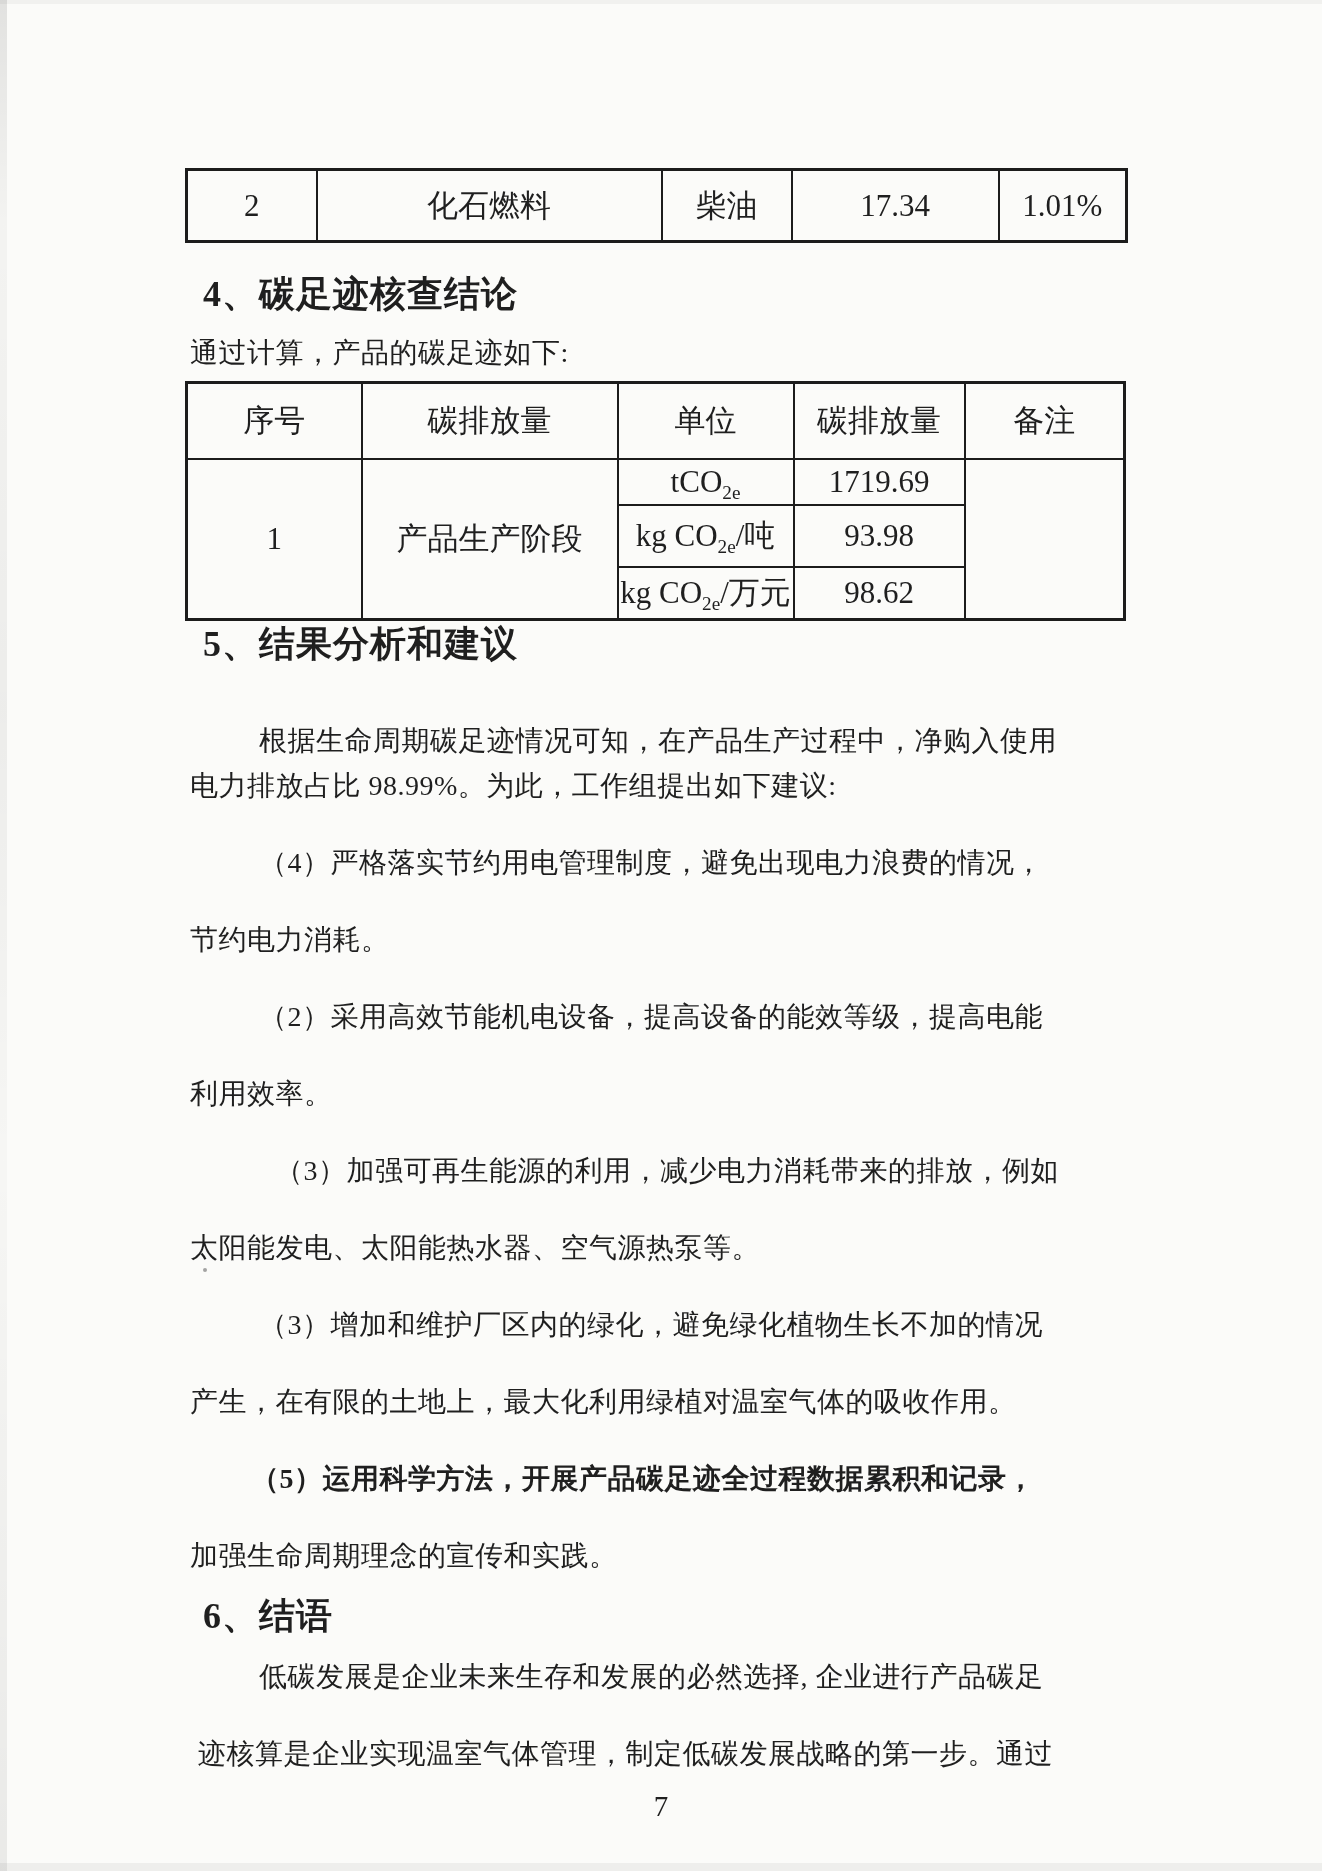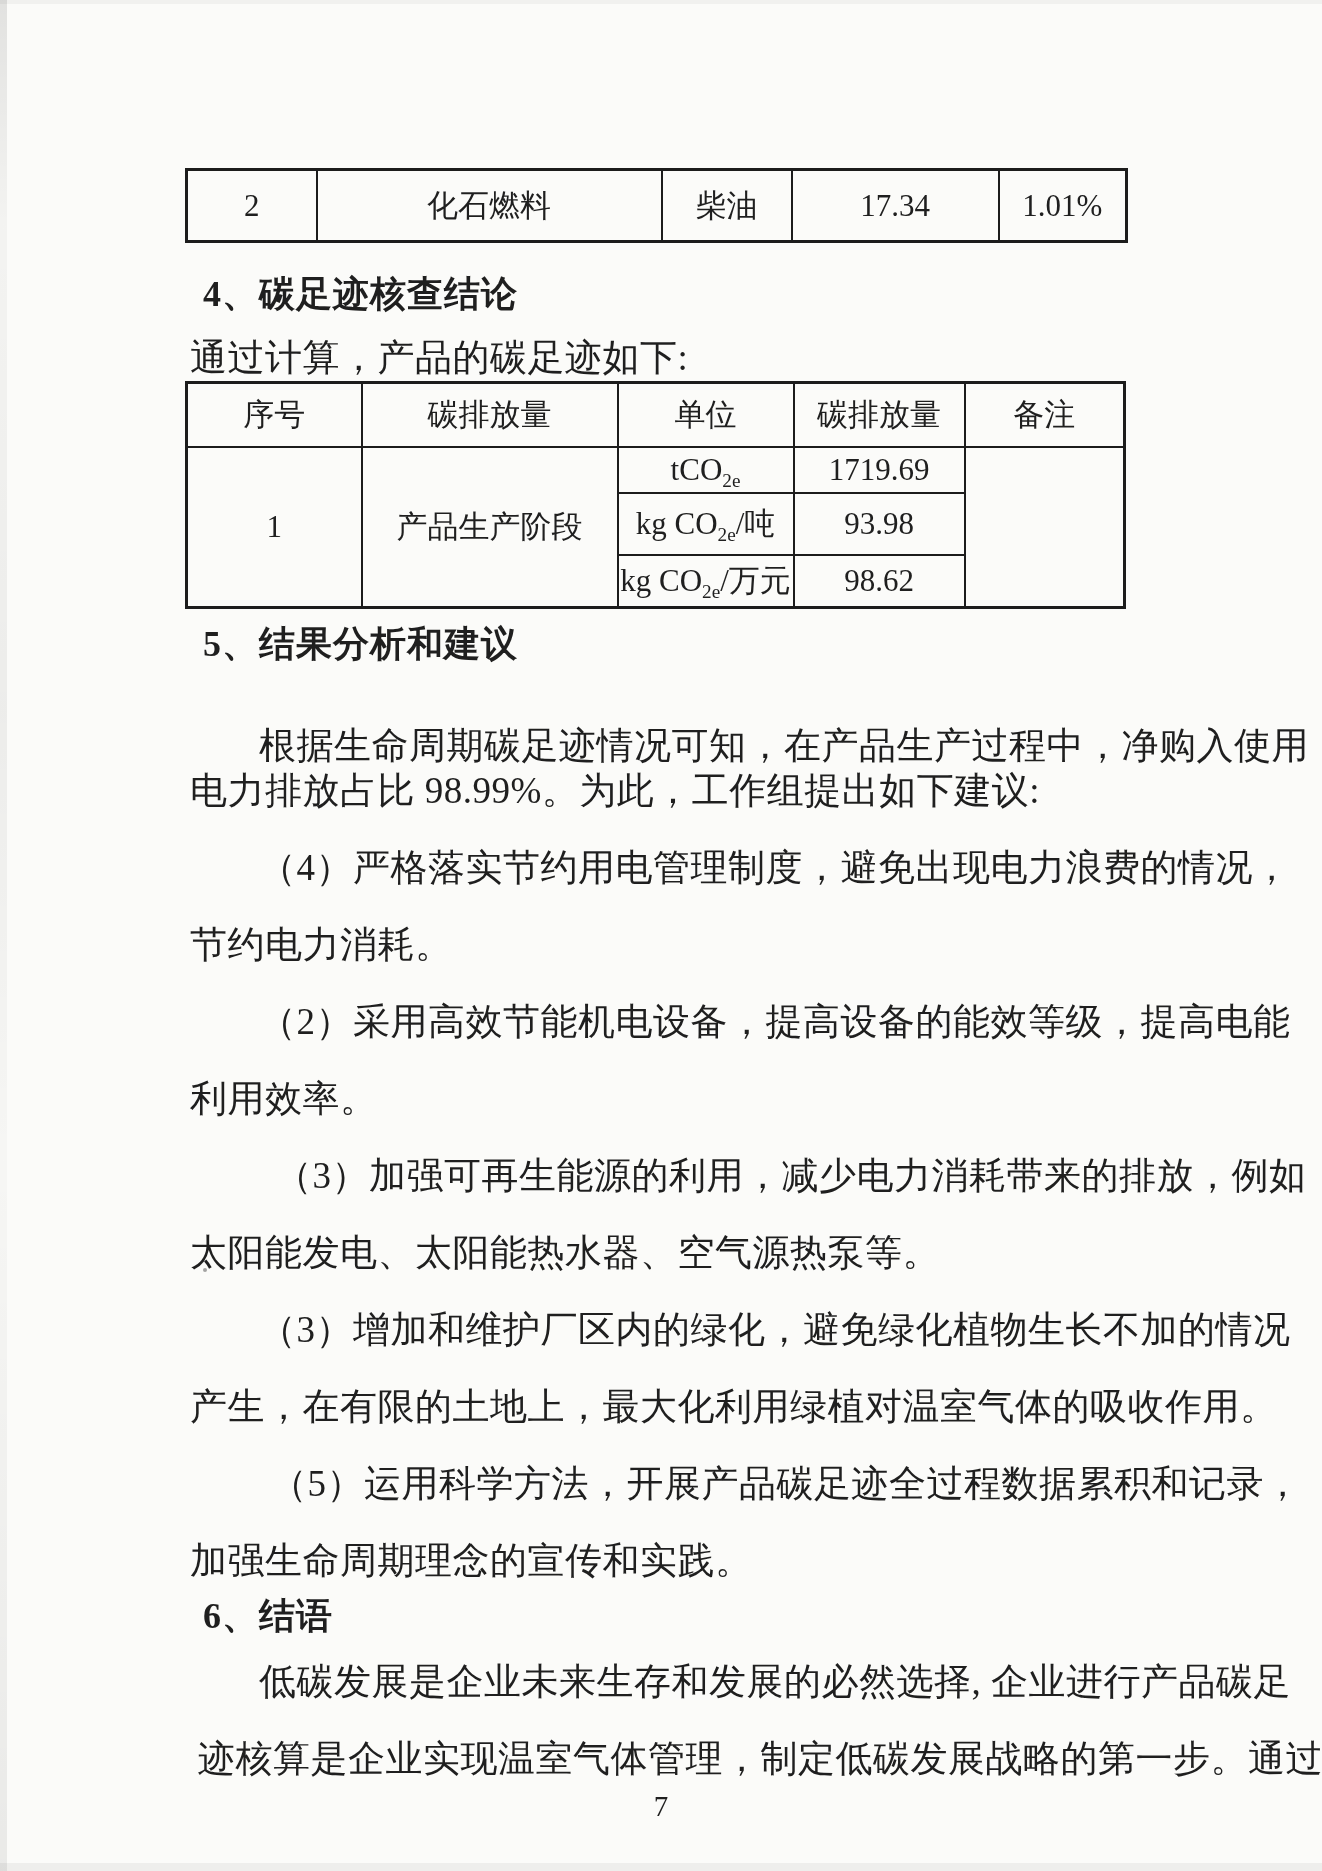--- a/index.html
+++ b/index.html
@@ -11,21 +11,21 @@
   .abs{position:absolute;}
   
   table{border-collapse:collapse;table-layout:fixed;}
   .doc-table{border:3px solid #1c1c1c;}
   .doc-table td{
     border:2px solid #1c1c1c;text-align:center;vertical-align:middle;
     font-size:31px;padding:0;overflow:hidden;
   }
   .doc-table sub{font-size:0.62em;line-height:0;}
   
-  .line{font-size:37px;white-space:nowrap;letter-spacing:0.5px;line-height:1.18;}
+  .line{font-size:28px;white-space:nowrap;letter-spacing:0.5px;line-height:1.18;}
   .indent{padding-left:69px;}
   .heading{font-size:36px;font-weight:bold;letter-spacing:1px;white-space:nowrap;margin-left:13px;}
   .pagenum{width:100%;text-align:center;font-size:29px;}
   
   .edge-left{left:0;top:0;width:7px;height:1871px;
     background:linear-gradient(180deg,rgba(0,0,0,0.10),rgba(0,0,0,0.03) 12%,rgba(0,0,0,0.06) 38%,rgba(0,0,0,0.02) 62%,rgba(0,0,0,0.07));}
   .edge-bottom{left:0;top:1863px;width:1322px;height:8px;background:rgba(0,0,0,0.05);}
   .edge-top{left:0;top:0;width:1322px;height:4px;background:rgba(0,0,0,0.04);}
   .speck{background:rgba(0,0,0,0.35);border-radius:50%;}
 </style>
@@ -65,21 +65,21 @@
 <div class="abs" style="left:185px;top:381px;">
   <table class="doc-table" style="width:938px;">
     <colgroup>
         <col style="width:175px">
         <col style="width:256px">
         <col style="width:176px">
         <col style="width:171px">
         <col style="width:160px">
       </colgroup>
     <tbody>
-        <tr style="height:64px;">
+        <tr style="height:76px;">
       <td>序号</td>
       <td>碳排放量</td>
       <td>单位</td>
       <td>碳排放量</td>
       <td>备注</td>
     </tr>
     <tr style="height:46px;">
       <td rowspan="3">1</td>
       <td rowspan="3">产品生产阶段</td>
       <td><span>tCO</span><sub>2e</sub><span></span></td>
@@ -102,20 +102,20 @@
 <div class="abs line indent" style="left:190px;top:724px;">根据生命周期碳足迹情况可知，在产品生产过程中，净购入使用</div>
 <div class="abs line" style="left:190px;top:769px;">电力排放占比 98.99%。为此，工作组提出如下建议:</div>
 <div class="abs line indent" style="left:190px;top:846px;">（4）严格落实节约用电管理制度，避免出现电力浪费的情况，</div>
 <div class="abs line" style="left:190px;top:923px;">节约电力消耗。</div>
 <div class="abs line indent" style="left:190px;top:1000px;">（2）采用高效节能机电设备，提高设备的能效等级，提高电能</div>
 <div class="abs line" style="left:190px;top:1077px;">利用效率。</div>
 <div class="abs line indent" style="left:206px;top:1154px;">（3）加强可再生能源的利用，减少电力消耗带来的排放，例如</div>
 <div class="abs line" style="left:190px;top:1231px;">太阳能发电、太阳能热水器、空气源热泵等。</div>
 <div class="abs line indent" style="left:190px;top:1308px;">（3）增加和维护厂区内的绿化，避免绿化植物生长不加的情况</div>
 <div class="abs line" style="left:190px;top:1385px;">产生，在有限的土地上，最大化利用绿植对温室气体的吸收作用。</div>
-<div class="abs line indent" style="left:201px;top:1462px;">（5）运用科学方法，开展产品碳足迹全过程数据累积和记录，</div>
+<div class="abs line indent" style="left:182px;top:1462px;font-weight:bold;">（5）运用科学方法，开展产品碳足迹全过程数据累积和记录，</div>
 <div class="abs line" style="left:190px;top:1539px;">加强生命周期理念的宣传和实践。</div>
 
 <div class="abs heading" style="left:190px;top:1592px;">6、结语</div>
 <div class="abs line indent" style="left:190px;top:1660px;">低碳发展是企业未来生存和发展的必然选择, 企业进行产品碳足</div>
 <div class="abs line" style="left:198px;top:1737px;">迹核算是企业实现温室气体管理，制定低碳发展战略的第一步。通过</div>
 
 <div class="abs pagenum" style="left:0;top:1790px;">7</div>
 
 </body></html>

